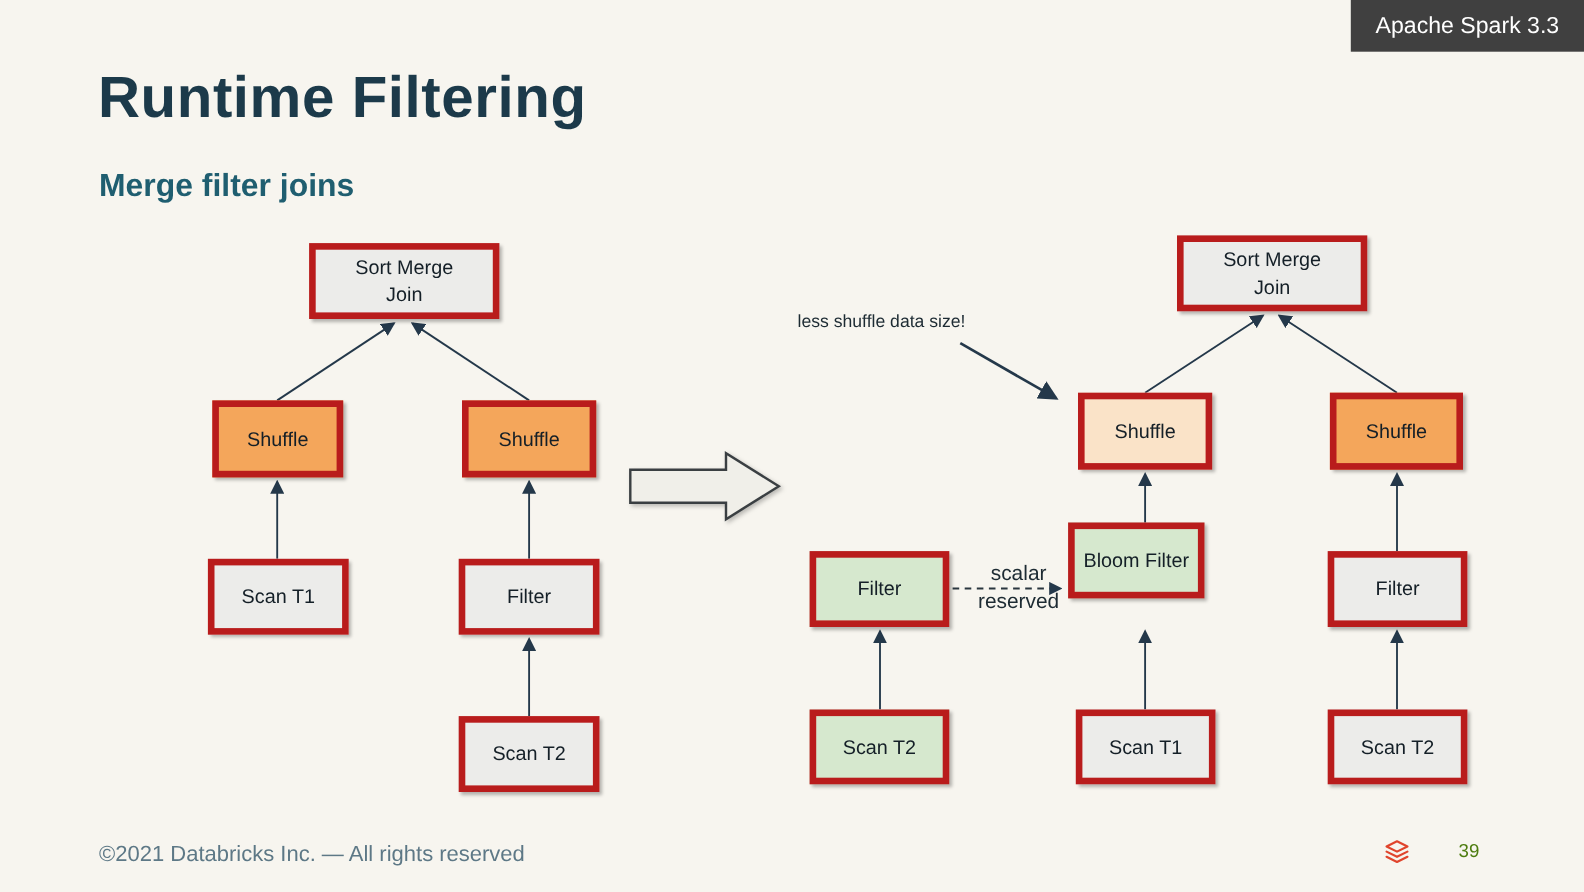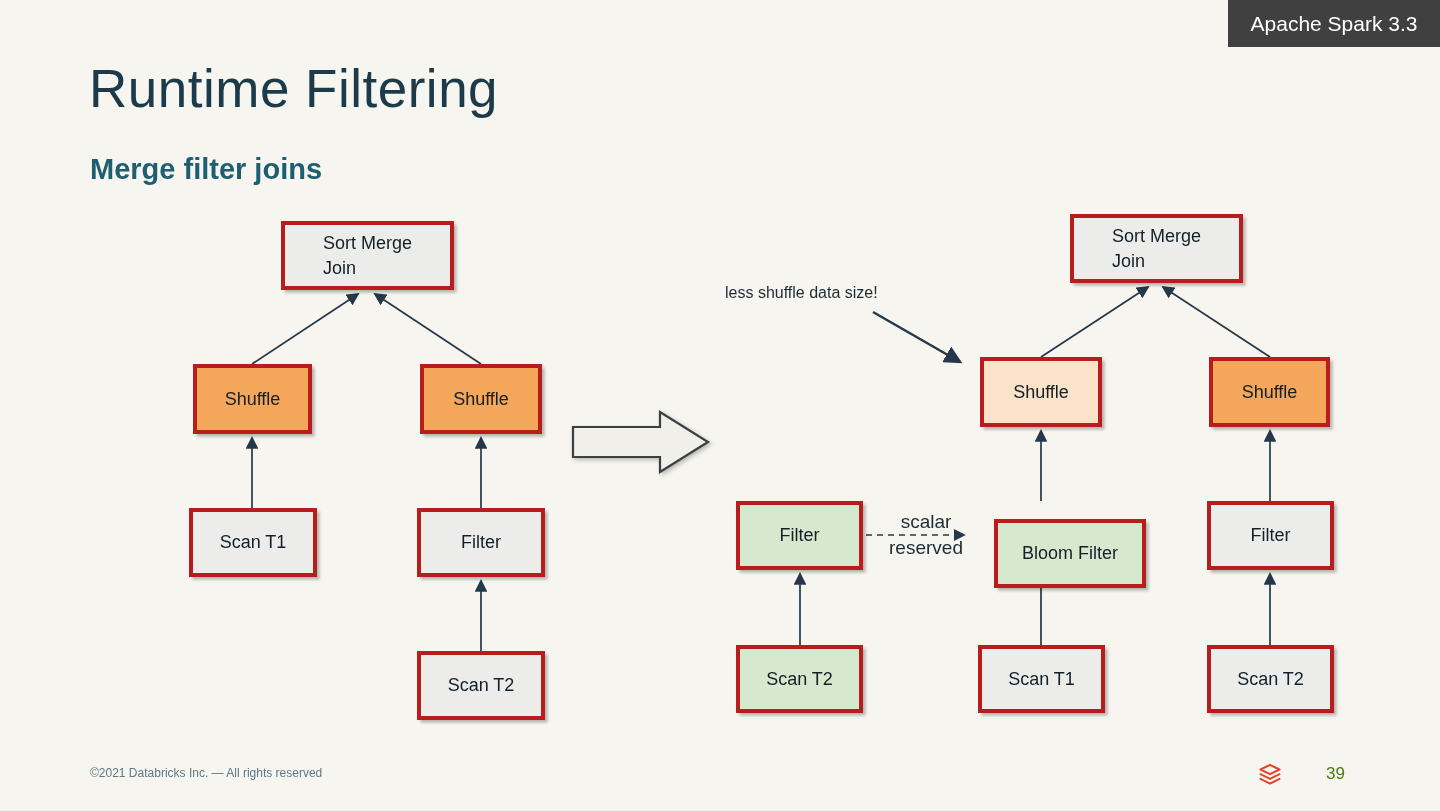--- a/index.html
+++ b/index.html
@@ -9,49 +9,49 @@
     font-family:"Liberation Sans", sans-serif;
     color:#17252e;
   }
   .badge{
     position:absolute;top:0;right:0;width:212px;height:47px;
     background:#404040;color:#ffffff;
     font-size:21px;line-height:47px;text-align:center;font-weight:400;
   }
   .title{
     position:absolute;left:89px;top:58px;margin:0;
-    font-size:53px;font-weight:400;color:#1c3a4a;letter-spacing:0.5px;
+    font-size:53px;font-weight:700;color:#1c3a4a;letter-spacing:0.5px;
   }
   .subtitle{
     position:absolute;left:90px;top:153px;margin:0;
     font-size:29px;font-weight:700;color:#1f5e70;
   }
   .connectors{position:absolute;left:0;top:0;width:1440px;height:811px;}
   .box{
     position:absolute;box-sizing:border-box;
     display:flex;align-items:center;justify-content:center;
-    background:#ececea;border:4px solid #b91c1c;
+    background:#ececea;border:6px solid #b91c1c;
     box-shadow:2.5px 2.5px 3px rgba(0,0,0,0.28);
     font-size:18px;line-height:1.35;color:#141f27;
-    white-space:pre-line;
+    text-align:center;white-space:pre-line;
   }
   .box.orange{background:#f4a65b;}
   .box.peach{background:#fae3c8;}
   .box.green{background:#d6e8ce;}
   .annotation{
     position:absolute;left:725px;top:284px;
     font-size:16px;color:#1d2b33;
   }
   .edge-label{
     position:absolute;left:866px;top:509px;width:96px;
     font-size:19px;line-height:1.35;color:#1d2b33;text-align:center;padding-left:12px;
   }
   .footer-copy{
     position:absolute;left:90px;top:766px;
-    font-size:12px;color:#5d7886;
+    font-size:20px;color:#5d7886;
   }
   .footer-logo{position:absolute;left:1258px;top:762px;}
   .footer-page{
     position:absolute;left:1326px;top:764px;
     font-size:17px;color:#4d7c0f;
   }
 </style>
 </head>
 <body>
 
@@ -95,21 +95,21 @@
   <div class="box orange" style="left:420px;top:364px;width:122px;height:70px;">Shuffle</div>
   <div class="box" style="left:189px;top:508px;width:128px;height:69px;">Scan T1</div>
   <div class="box" style="left:417px;top:508px;width:128px;height:69px;">Filter</div>
   <div class="box" style="left:417px;top:651px;width:128px;height:69px;">Scan T2</div>
 
   <div class="box" style="left:1070px;top:214px;width:173px;height:69px;">Sort Merge
 Join</div>
   <div class="box peach" style="left:980px;top:357px;width:122px;height:70px;">Shuffle</div>
   <div class="box orange" style="left:1209px;top:357px;width:121px;height:70px;">Shuffle</div>
   <div class="box green" style="left:736px;top:501px;width:127px;height:69px;">Filter</div>
-  <div class="box green" style="left:971px;top:519px;width:152px;height:69px;margin-left:23px;">Bloom Filter</div>
+  <div class="box green" style="left:971px;top:475px;width:124px;height:69px;">Bloom Filter</div>
   <div class="box" style="left:1207px;top:501px;width:127px;height:69px;">Filter</div>
   <div class="box green" style="left:736px;top:645px;width:127px;height:68px;">Scan T2</div>
   <div class="box" style="left:978px;top:645px;width:127px;height:68px;">Scan T1</div>
   <div class="box" style="left:1207px;top:645px;width:127px;height:68px;">Scan T2</div>
 
   <div class="annotation">less shuffle data size!</div>
 
   <div class="edge-label">
     <span>scalar</span><br>
     <span>reserved</span>

